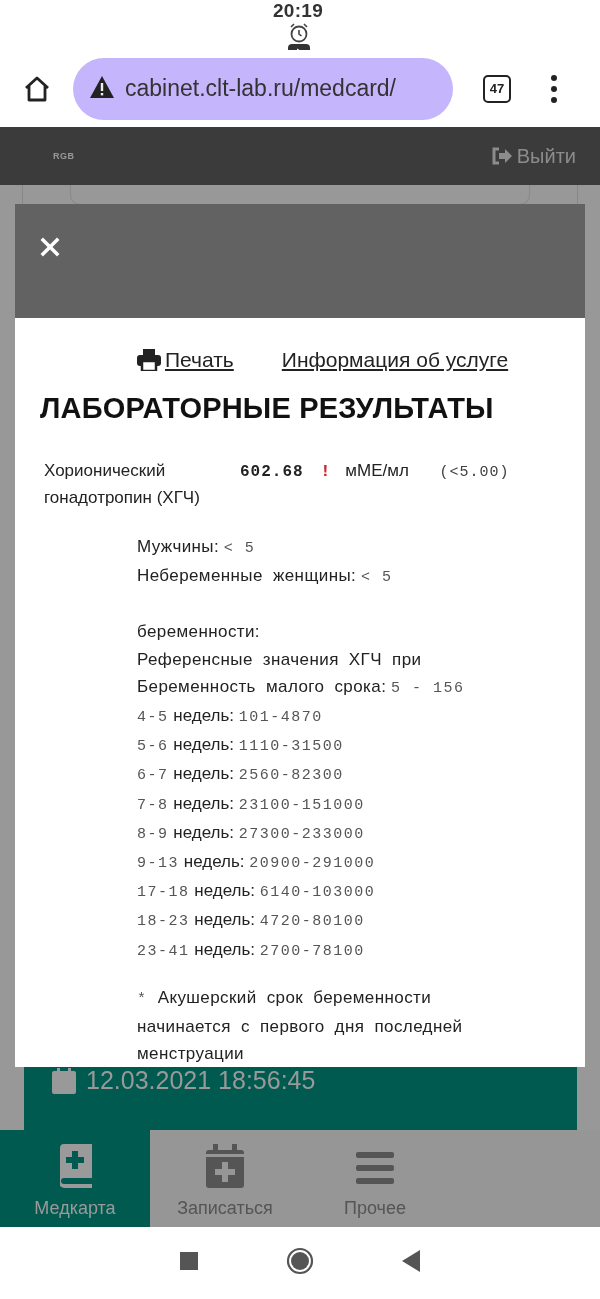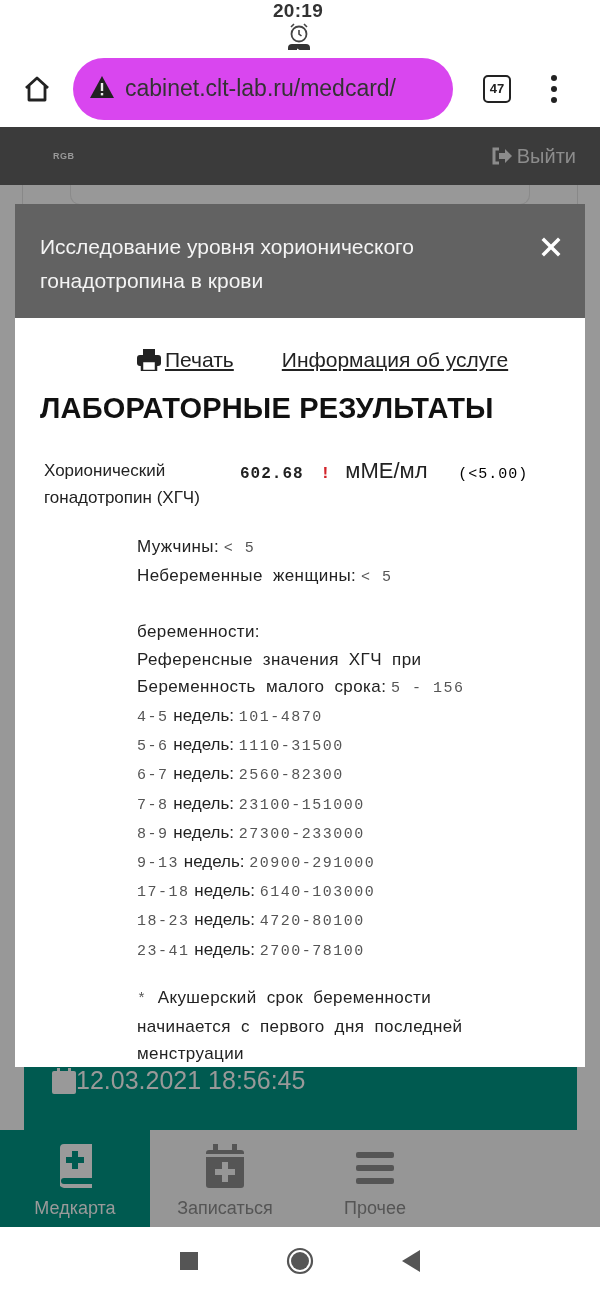--- a/index.html
+++ b/index.html
@@ -11,52 +11,52 @@
   .sb-time { font-size: 19px; font-weight: bold; letter-spacing: 0.3px; margin-right: 10px; }
   .sb-icon { display: inline-flex; align-items: center; justify-content: center; margin-right: 9px; }
   .sb-dots { font-size: 20px; font-weight: bold; letter-spacing: 1px; margin-left: 6px; }
   .sb-right { margin-left: auto; display: flex; align-items: center; gap: 10px; }
   .battery { width: 36px; height: 18px; border: 2px solid #0369a1; border-radius: 4px; font-size: 12px; display: flex; align-items: center; justify-content: center; position: relative; color: #333; }
   .battery::after { content: ""; position: absolute; right: -5px; top: 5px; width: 3px; height: 6px; background: #444; border-radius: 0 1px 1px 0; }
 
   
   .browserbar { position: absolute; top: 50px; left: 0; width: 600px; height: 77px; display: flex; align-items: center; padding: 0 20px; background: #fff; }
   .home-btn { width: 34px; height: 34px; display: flex; align-items: center; justify-content: center; margin-right: 19px; }
-  .urlbox { width: 380px; height: 62px; border-radius: 31px; background: #d946ef; display: flex; align-items: center; padding-left: 16px; }
+  .urlbox { width: 380px; height: 62px; border-radius: 31px; background: #c4b5fd; display: flex; align-items: center; padding-left: 16px; }
   .url-text { font-size: 23px; color: #333; margin-left: 10px; white-space: nowrap; }
   .tabs-btn { margin-left: 30px; width: 28px; height: 28px; border: 2.5px solid #222; border-radius: 5px; font-size: 13px; font-weight: bold; display: flex; align-items: center; justify-content: center; color: #222; }
   .menu-btn { margin-left: 40px; display: flex; flex-direction: column; gap: 5px; }
   .menu-btn span { width: 6px; height: 6px; border-radius: 50%; background: #222; display: block; }
 
   
   .site-header { position: absolute; top: 127px; left: 0; width: 600px; height: 58px; background: #3b3b3b; display: flex; align-items: center; padding: 0 24px 0 46px; }
   .logo { font-size: 9px; color: #999; font-weight: bold; letter-spacing: 0.5px; padding-left: 7px; }
   .logout { margin-left: auto; display: flex; align-items: center; color: #8c8c8c; font-size: 20px; gap: 4px; }
 
   
   .backdrop { position: absolute; top: 185px; left: 0; width: 600px; height: 945px; background: #989898; }
   .bg-card-top { position: absolute; top: 185px; left: 22px; width: 556px; height: 25px; border-left: 1px solid #888; border-right: 1px solid #888; }
   .bg-card-inner { position: absolute; top: 185px; left: 70px; width: 460px; height: 20px; border: 1px solid #8a8a8a; border-top: none; border-radius: 0 0 10px 10px; }
   .bg-green { position: absolute; top: 1067px; left: 24px; width: 553px; height: 63px; background: #005a50; display: flex; align-items: flex-start; padding: 0 0 0 28px; }
-  .bg-date { color: #999; font-size: 25px; display: flex; align-items: center; margin-top: -1px; }
+  .bg-date { color: #999; font-size: 25px; display: flex; align-items: center; gap: 10px; margin-top: -1px; }
 
   
   .modal { position: absolute; top: 204px; left: 15px; width: 570px; height: 863px; background: #fff; }
   .modal-head { height: 114px; background: #626262; display: flex; align-items: flex-start; padding: 26px 24px 0 25px; }
   .modal-title { color: #f4f4f4; font-size: 21px; line-height: 34px; flex: 1; }
   .modal-close { color: #fff; font-size: 26px; font-weight: bold; margin-top: 0px; margin-right: 0; cursor: pointer; line-height: 34px; }
   .modal-links { display: flex; align-items: center; padding: 30px 0 0 122px; gap: 48px; }
   .modal-link { font-size: 21px; color: #222; text-decoration: underline; display: flex; align-items: center; gap: 4px; }
   .modal-h1 { font-size: 29px; color: #111; padding: 20px 0 0 25px; letter-spacing: 0.2px; }
   .result-row { display: flex; padding: 32px 0 0 29px; font-size: 17px; color: #222; line-height: 27px; }
   .result-name { width: 196px; }
   .result-val { font-family: "Liberation Mono", monospace; font-weight: bold; letter-spacing: 1px; font-size: 16px; }
   .result-flag { color: #d2232a; font-family: "Liberation Mono", monospace; font-weight: bold; margin: 0 10px 0 12px; }
-  .result-unit { font-size: 22px; }
-  .result-ref { font-family: "Liberation Mono", monospace; color: #000000; font-size: 15px; letter-spacing: 1px; margin-left: 26px; }
+  .result-unit { font-size: 17px; }
+  .result-ref { font-family: "Liberation Mono", monospace; color: #404040; font-size: 15px; letter-spacing: 1px; margin-left: 26px; }
   .notes { padding: 22px 0 0 122px; font-size: 17px; color: #222; line-height: 27.2px; width: 490px; }
   .notes .mono { font-family: "Liberation Mono", monospace; color: #555; font-size: 15px; letter-spacing: 1.5px; }
   .notes .sp { letter-spacing: 0.4px; word-spacing: 5px; }
   .blank { height: 27px; }
   .footnote { padding-top: 19px; }
 
   
   .bottom-nav { position: absolute; top: 1130px; left: 0; width: 600px; height: 97px; background: #969696; display: flex; }
   .nav-item { width: 150px; height: 97px; display: flex; flex-direction: column; align-items: center; justify-content: flex-end; padding-bottom: 8px; color: #555; font-size: 18px; gap: 6px; }
   .nav-item.active { background: #005a50; color: #9a9a9a; }
@@ -164,21 +164,20 @@
           <rect x="0" y="3" width="24" height="6" rx="2" fill="#999"></rect>
           <rect x="5" y="0" width="3" height="6" fill="#999"></rect>
           <rect x="16" y="0" width="3" height="6" fill="#999"></rect>
         </svg>
       <span>12.03.2021 18:56:45</span>
     </span>
   </div>
 
   <div class="modal">
     <div class="modal-head">
-      <div class="modal-title">Исследование уровня хорионического гонадотропина в крови</div>
       <span class="modal-close">
         <svg width="20" height="20" viewBox="0 0 20 20" style="margin-top:7px">
             <path d="M3 3l14 14M17 3L3 17" stroke="#fff" stroke-width="3.5" stroke-linecap="square"></path>
           </svg>
       </span>
     </div>
 
     <div class="modal-links">
       <span class="modal-link">
         <svg width="24" height="22" viewBox="0 0 24 22">

